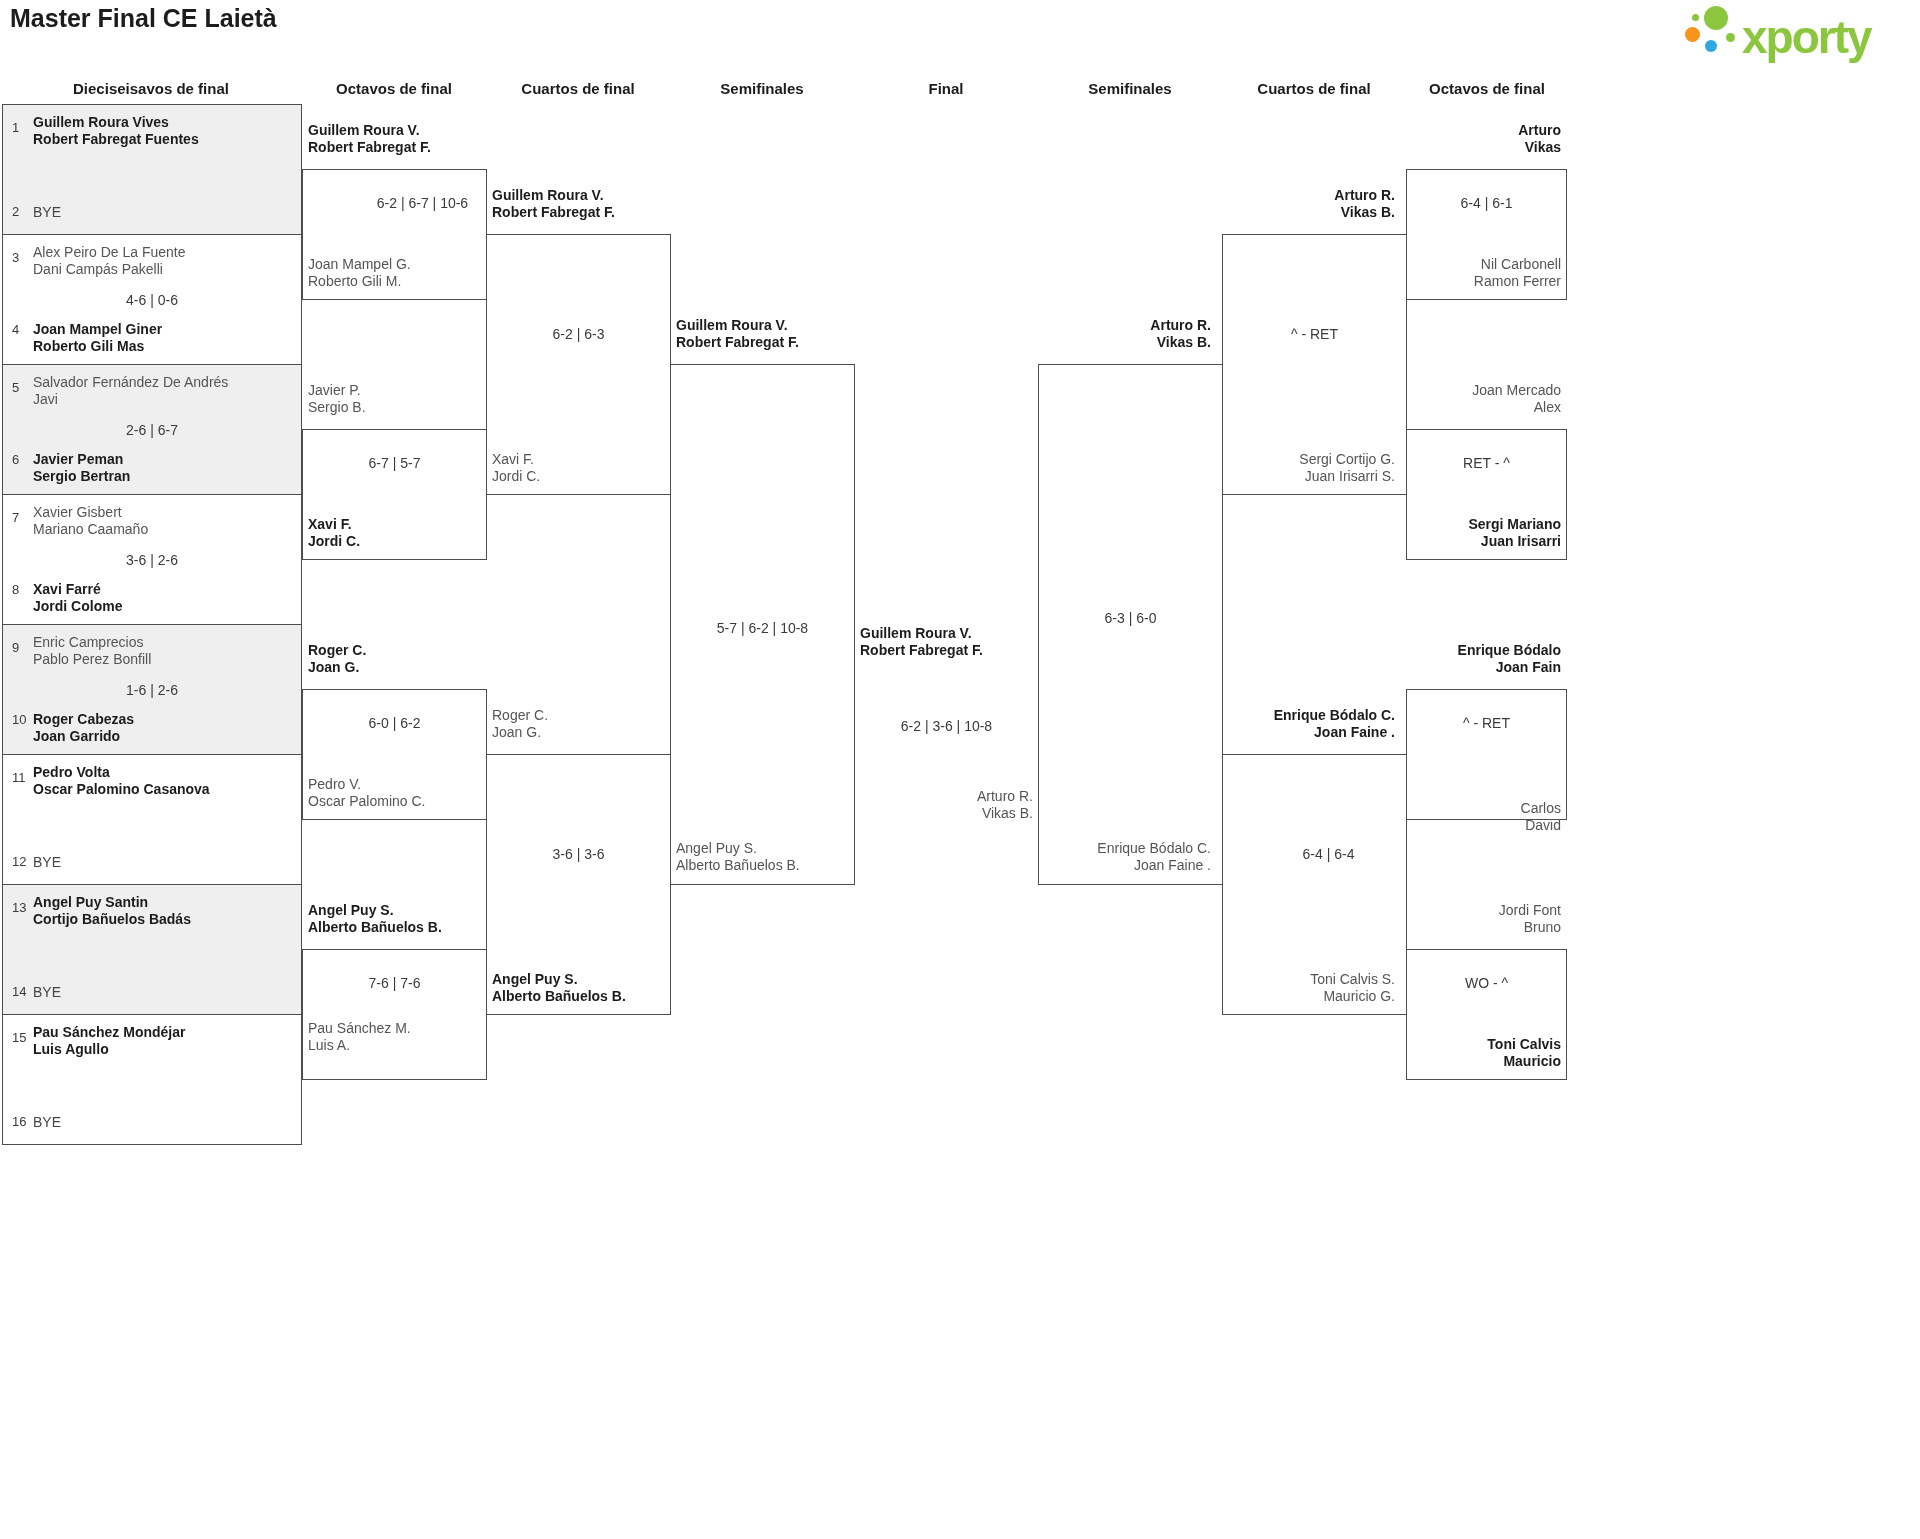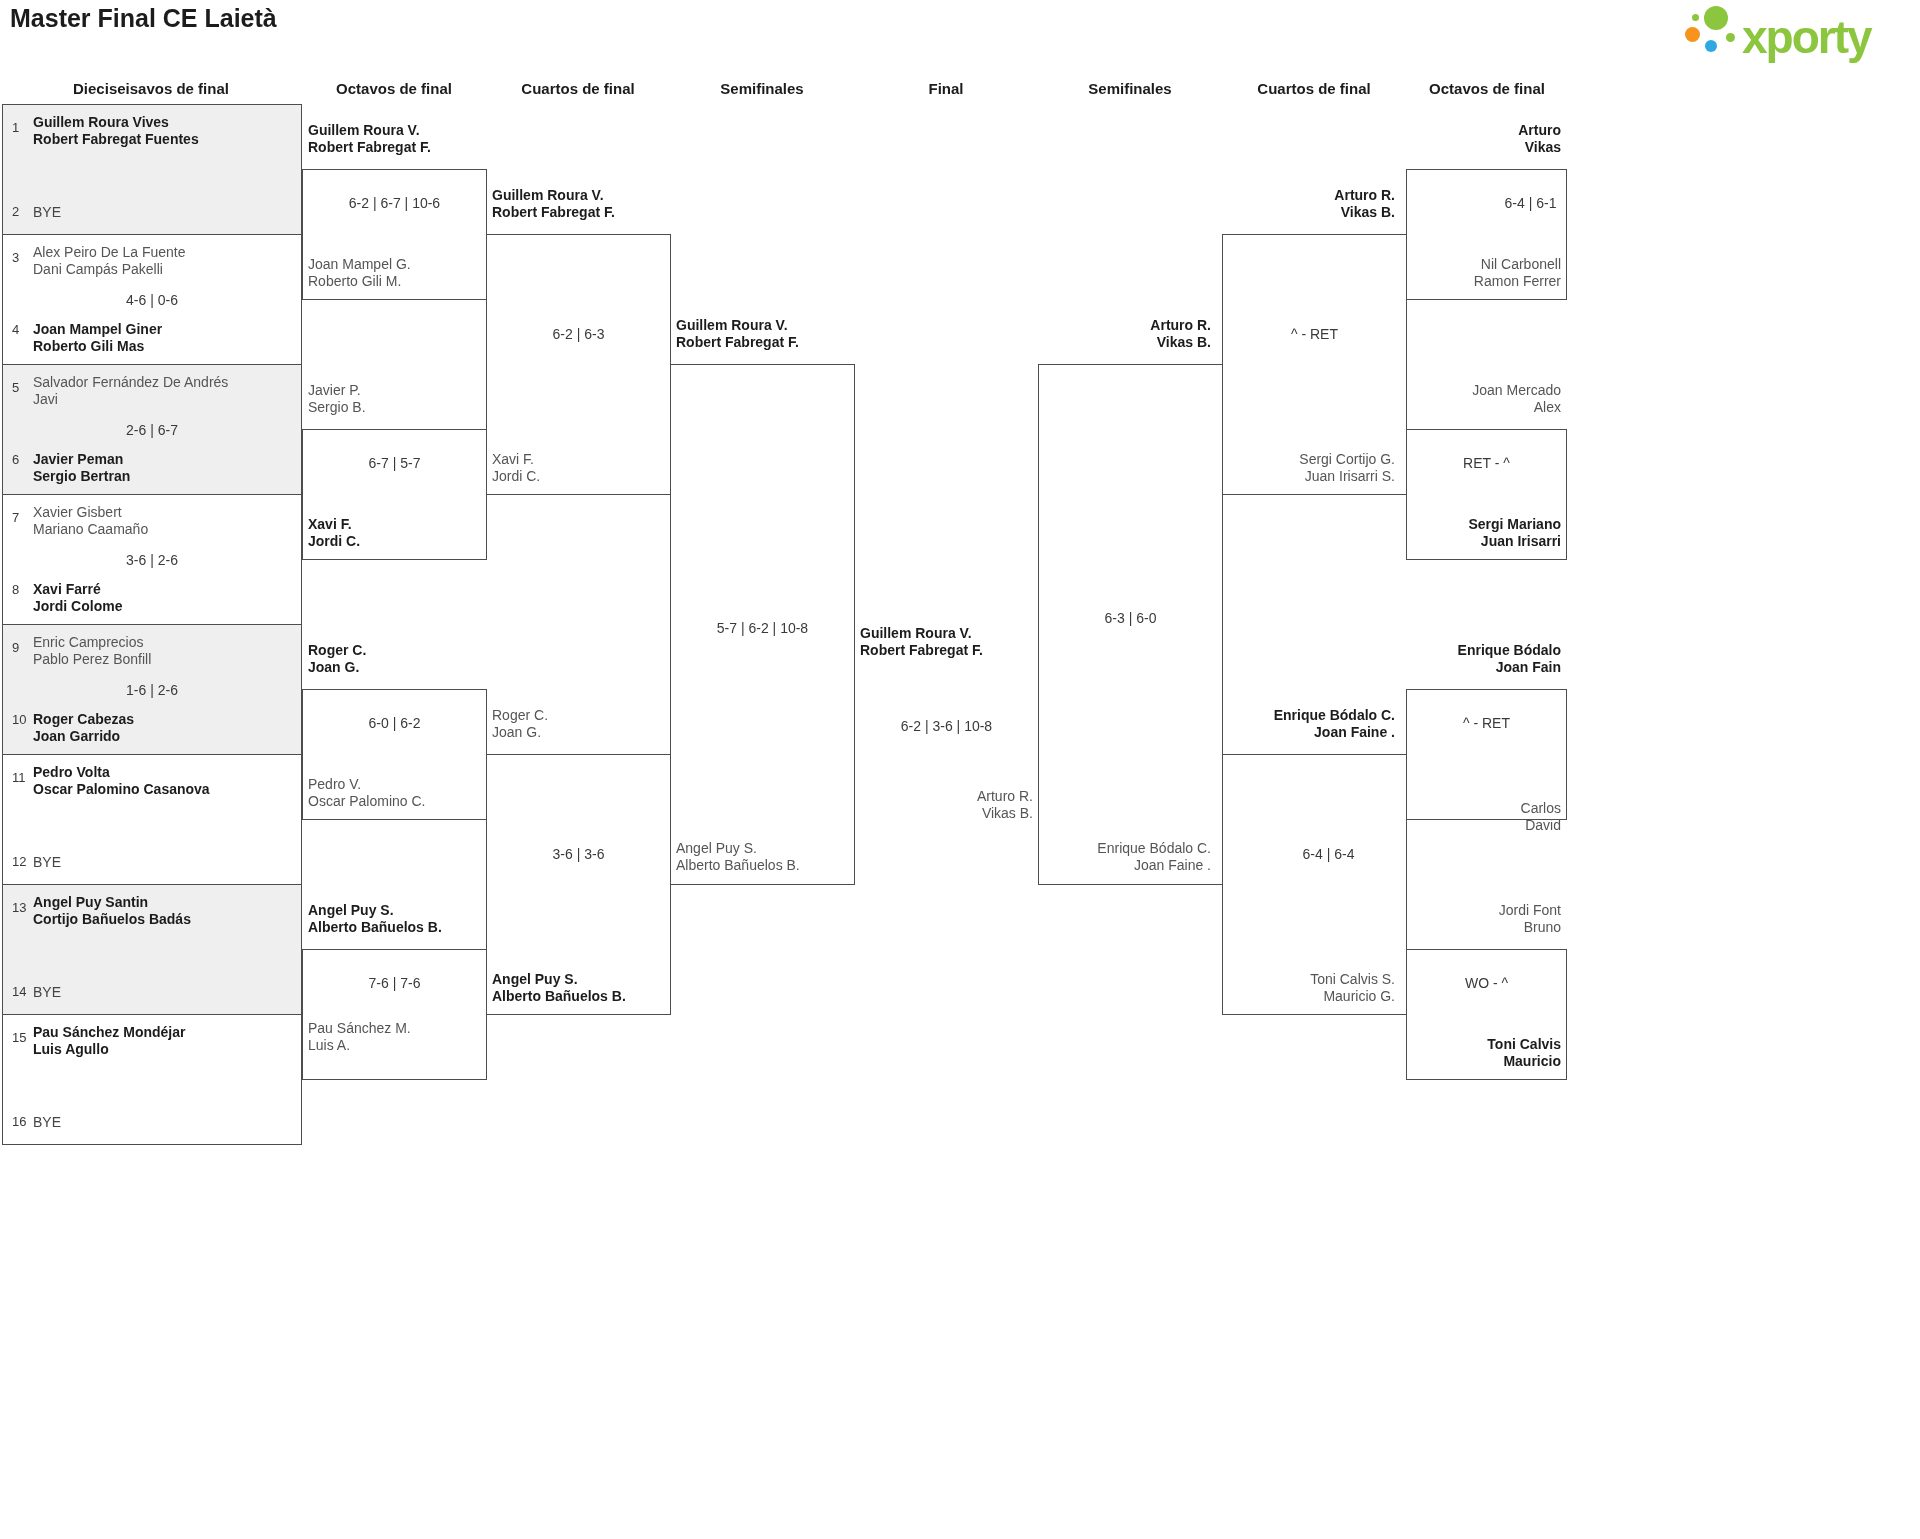--- a/index.html
+++ b/index.html
@@ -150,21 +150,21 @@
 
   <div class="mb" style="left:302px;top:169px;width:185px;height:131px;"></div>
   <div class="mb" style="left:302px;top:429px;width:185px;height:131px;"></div>
   <div class="mb" style="left:302px;top:689px;width:185px;height:131px;"></div>
   <div class="mb" style="left:302px;top:949px;width:185px;height:131px;"></div>
 
   <div class="lbl b" style="left:308px;top:122px;">
     <div>Guillem Roura V.</div>
       <div>Robert Fabregat F.</div>
     </div>
-  <div class="rsc" style="left:302px;top:195px;width:185px;">6-2 | 6-7 | 10-6</div>
+  <div class="rsc" style="left:302px;top:195px;width:185px;padding-left:28px;">6-2 | 6-7 | 10-6</div>
   <div class="lbl r" style="left:308px;top:256px;">
     <div>Joan Mampel G.</div>
       <div>Roberto Gili M.</div>
     </div>
 
   <div class="lbl r" style="left:308px;top:382px;">
     <div>Javier P.</div>
       <div>Sergio B.</div>
     </div>
   <div class="rsc" style="left:302px;top:455px;width:185px;">6-7 | 5-7</div>
@@ -273,21 +273,21 @@
 
   <div class="mb" style="left:1406px;top:169px;width:161px;height:131px;"></div>
   <div class="mb" style="left:1406px;top:429px;width:161px;height:131px;"></div>
   <div class="mb" style="left:1406px;top:689px;width:161px;height:131px;"></div>
   <div class="mb" style="left:1406px;top:949px;width:161px;height:131px;"></div>
 
   <div class="lbl b ra" style="left:1407px;top:122px;width:154px;">
     <div>Arturo</div>
       <div>Vikas</div>
     </div>
-  <div class="rsc" style="left:1406px;top:195px;width:161px;margin-left:44px;">6-4 | 6-1</div>
+  <div class="rsc" style="left:1406px;top:195px;width:161px;">6-4 | 6-1</div>
   <div class="lbl r ra" style="left:1407px;top:256px;width:154px;">
     <div>Nil Carbonell</div>
       <div>Ramon Ferrer</div>
     </div>
 
   <div class="lbl r ra" style="left:1407px;top:382px;width:154px;">
     <div>Joan Mercado</div>
       <div>Alex</div>
     </div>
   <div class="rsc" style="left:1406px;top:455px;width:161px;">RET - ^</div>

